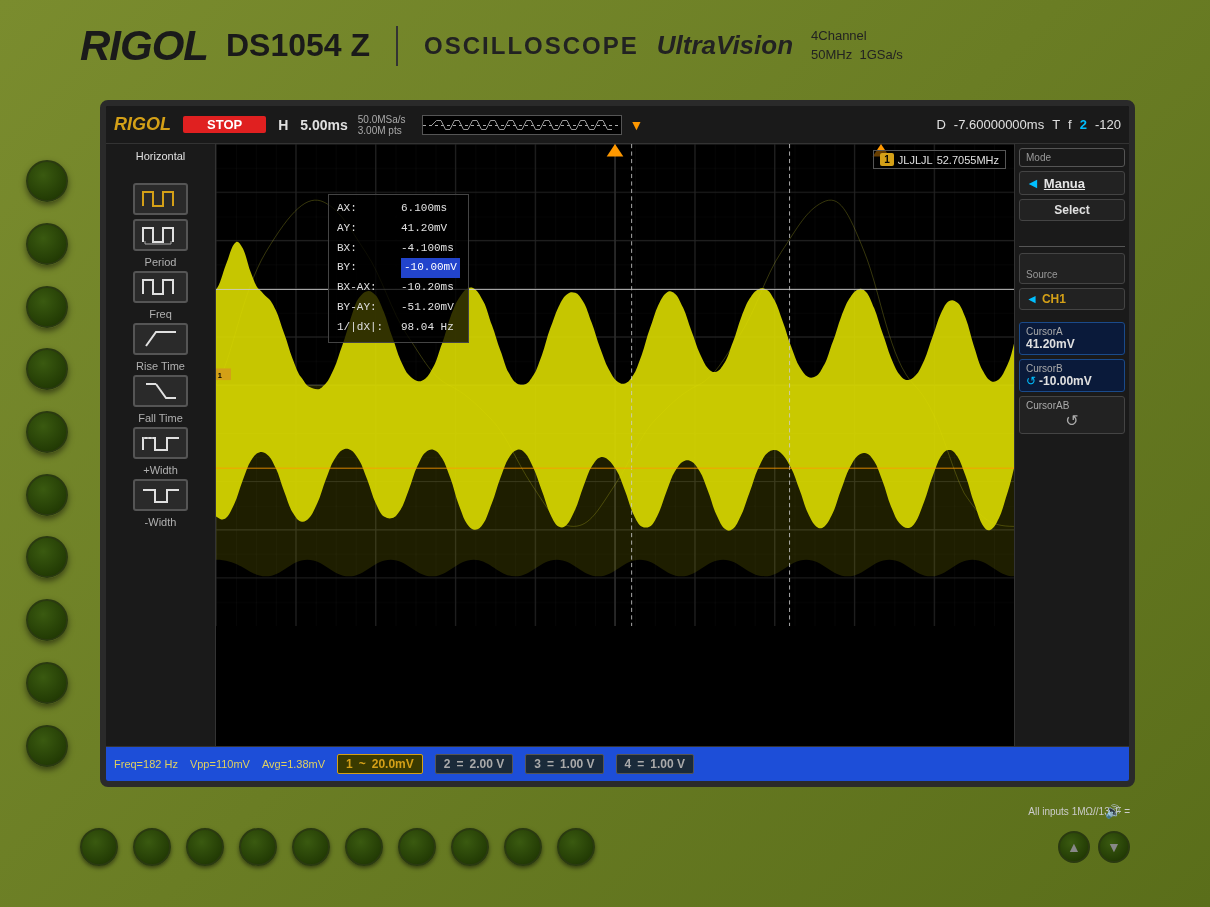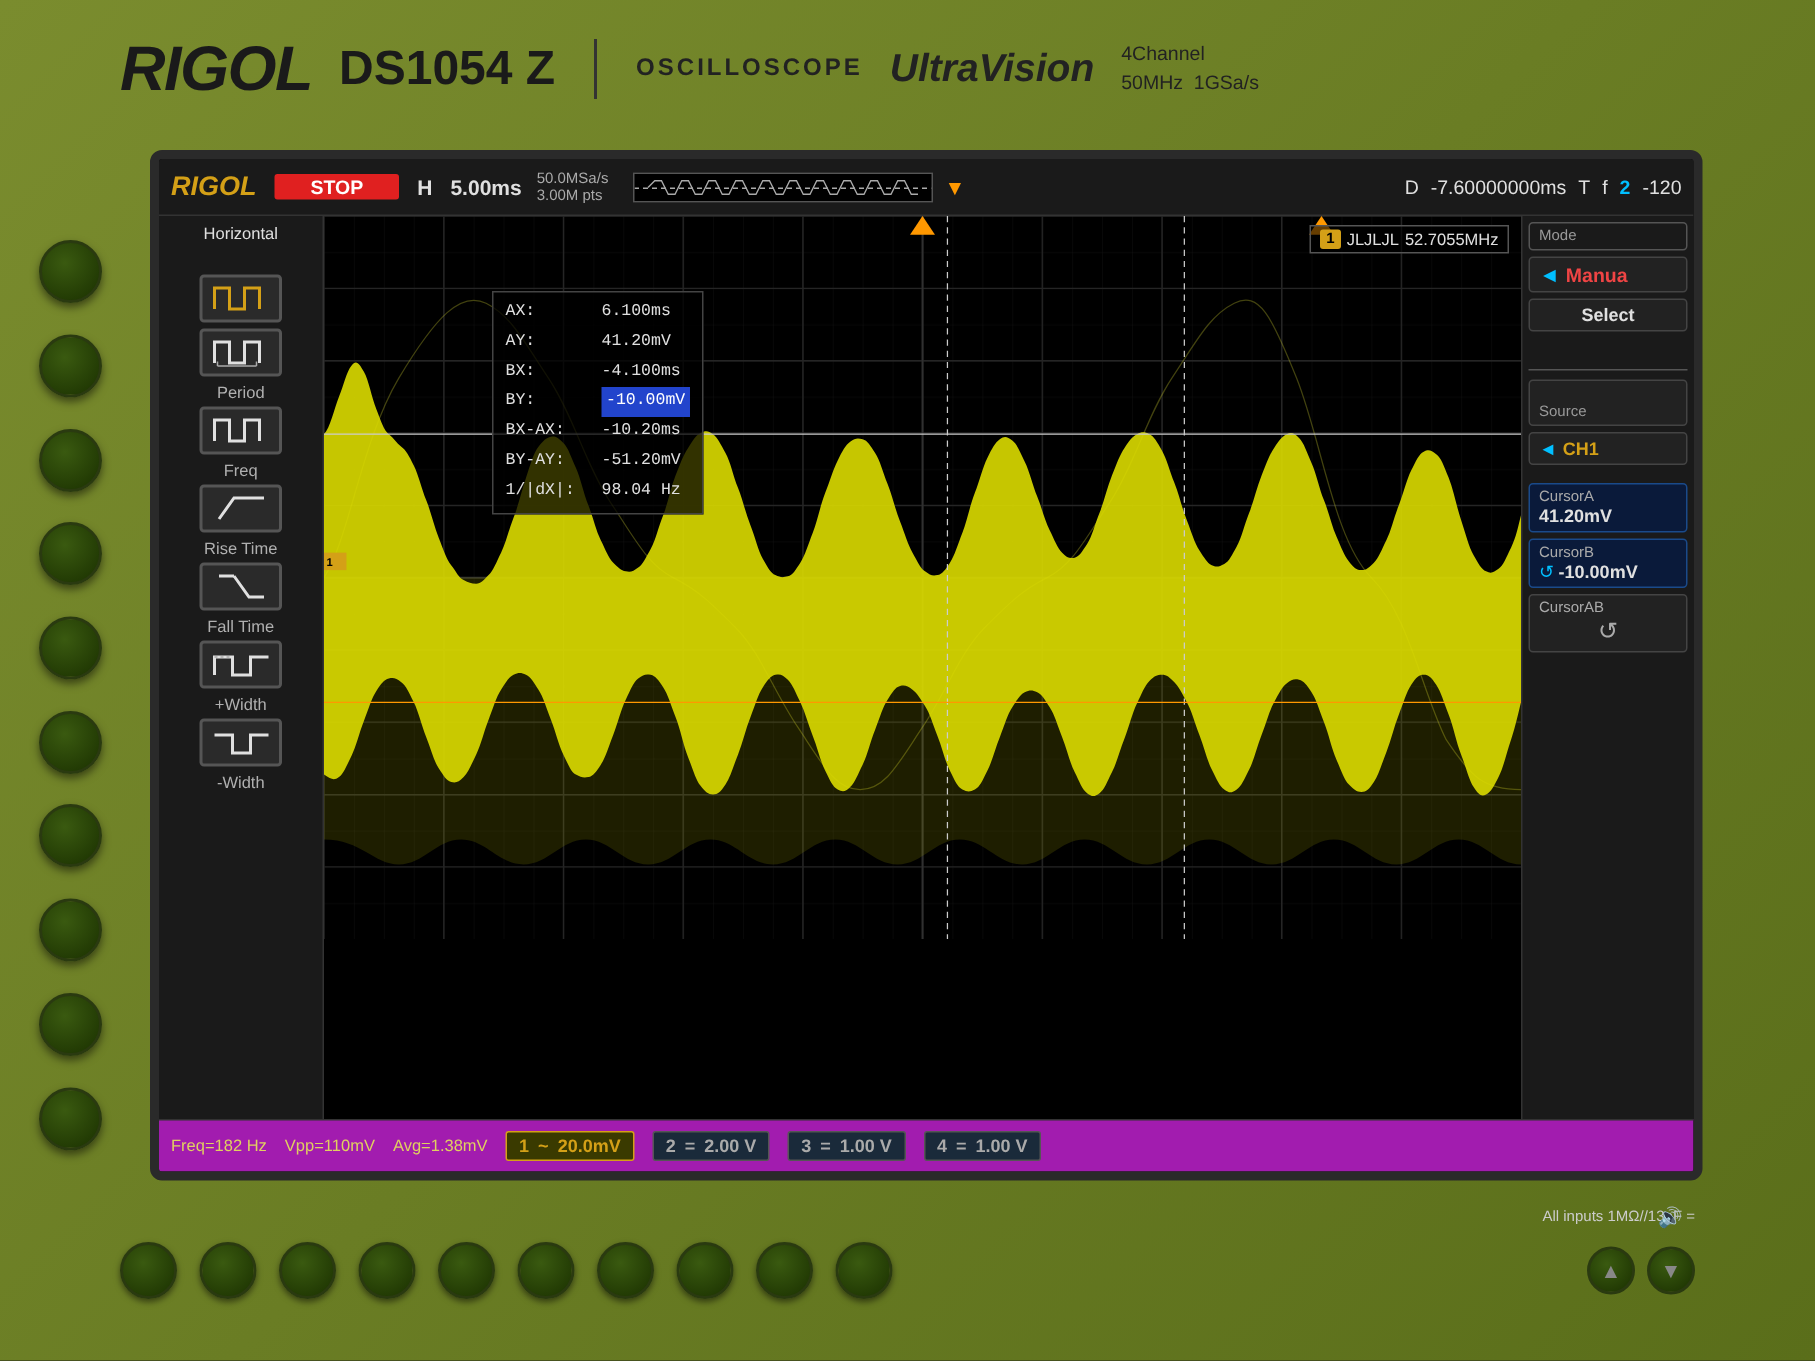--- a/index.html
+++ b/index.html
@@ -47,21 +47,21 @@
     }
 
     .brand-divider {
       width: 2px;
       height: 40px;
       background: #333;
       margin: 0 8px;
     }
 
     .osc-label {
-      font-size: 16px;
+      font-size: 24px;
       font-weight: 600;
       color: #222;
       letter-spacing: 2px;
     }
 
     .ultravision-label {
       font-size: 26px;
       font-weight: 700;
       color: #222;
       font-style: italic;
@@ -295,23 +295,24 @@
     }
 
     .rp-section {
       background: #222;
       border: 1px solid #444;
       border-radius: 3px;
       padding: 3px 6px;
     }
 
     .rp-value-blue {
-      color: #ef4444;
+      color: #e5e5e5;
       font-size: 13px;
       font-weight: 700;
+      text-decoration: underline;
     }
 
     .rp-mode {
       background: #1a1a1a;
       border: 1px solid #555;
       border-radius: 3px;
       padding: 3px 6px;
     }
 
     .rp-mode-label {
@@ -369,21 +370,21 @@
 
     .rp-refresh-icon {
       color: #aaa;
       font-size: 16px;
       text-align: center;
     }
 
     
     .screen-bottom {
       height: 35px;
-      background: #a21caf;
+      background: #1d4ed8;
       border-top: 1px solid #333;
       display: flex;
       align-items: center;
       padding: 0 8px;
       gap: 12px;
     }
 
     .status-item {
       color: #e0d060;
       font-size: 11px;

